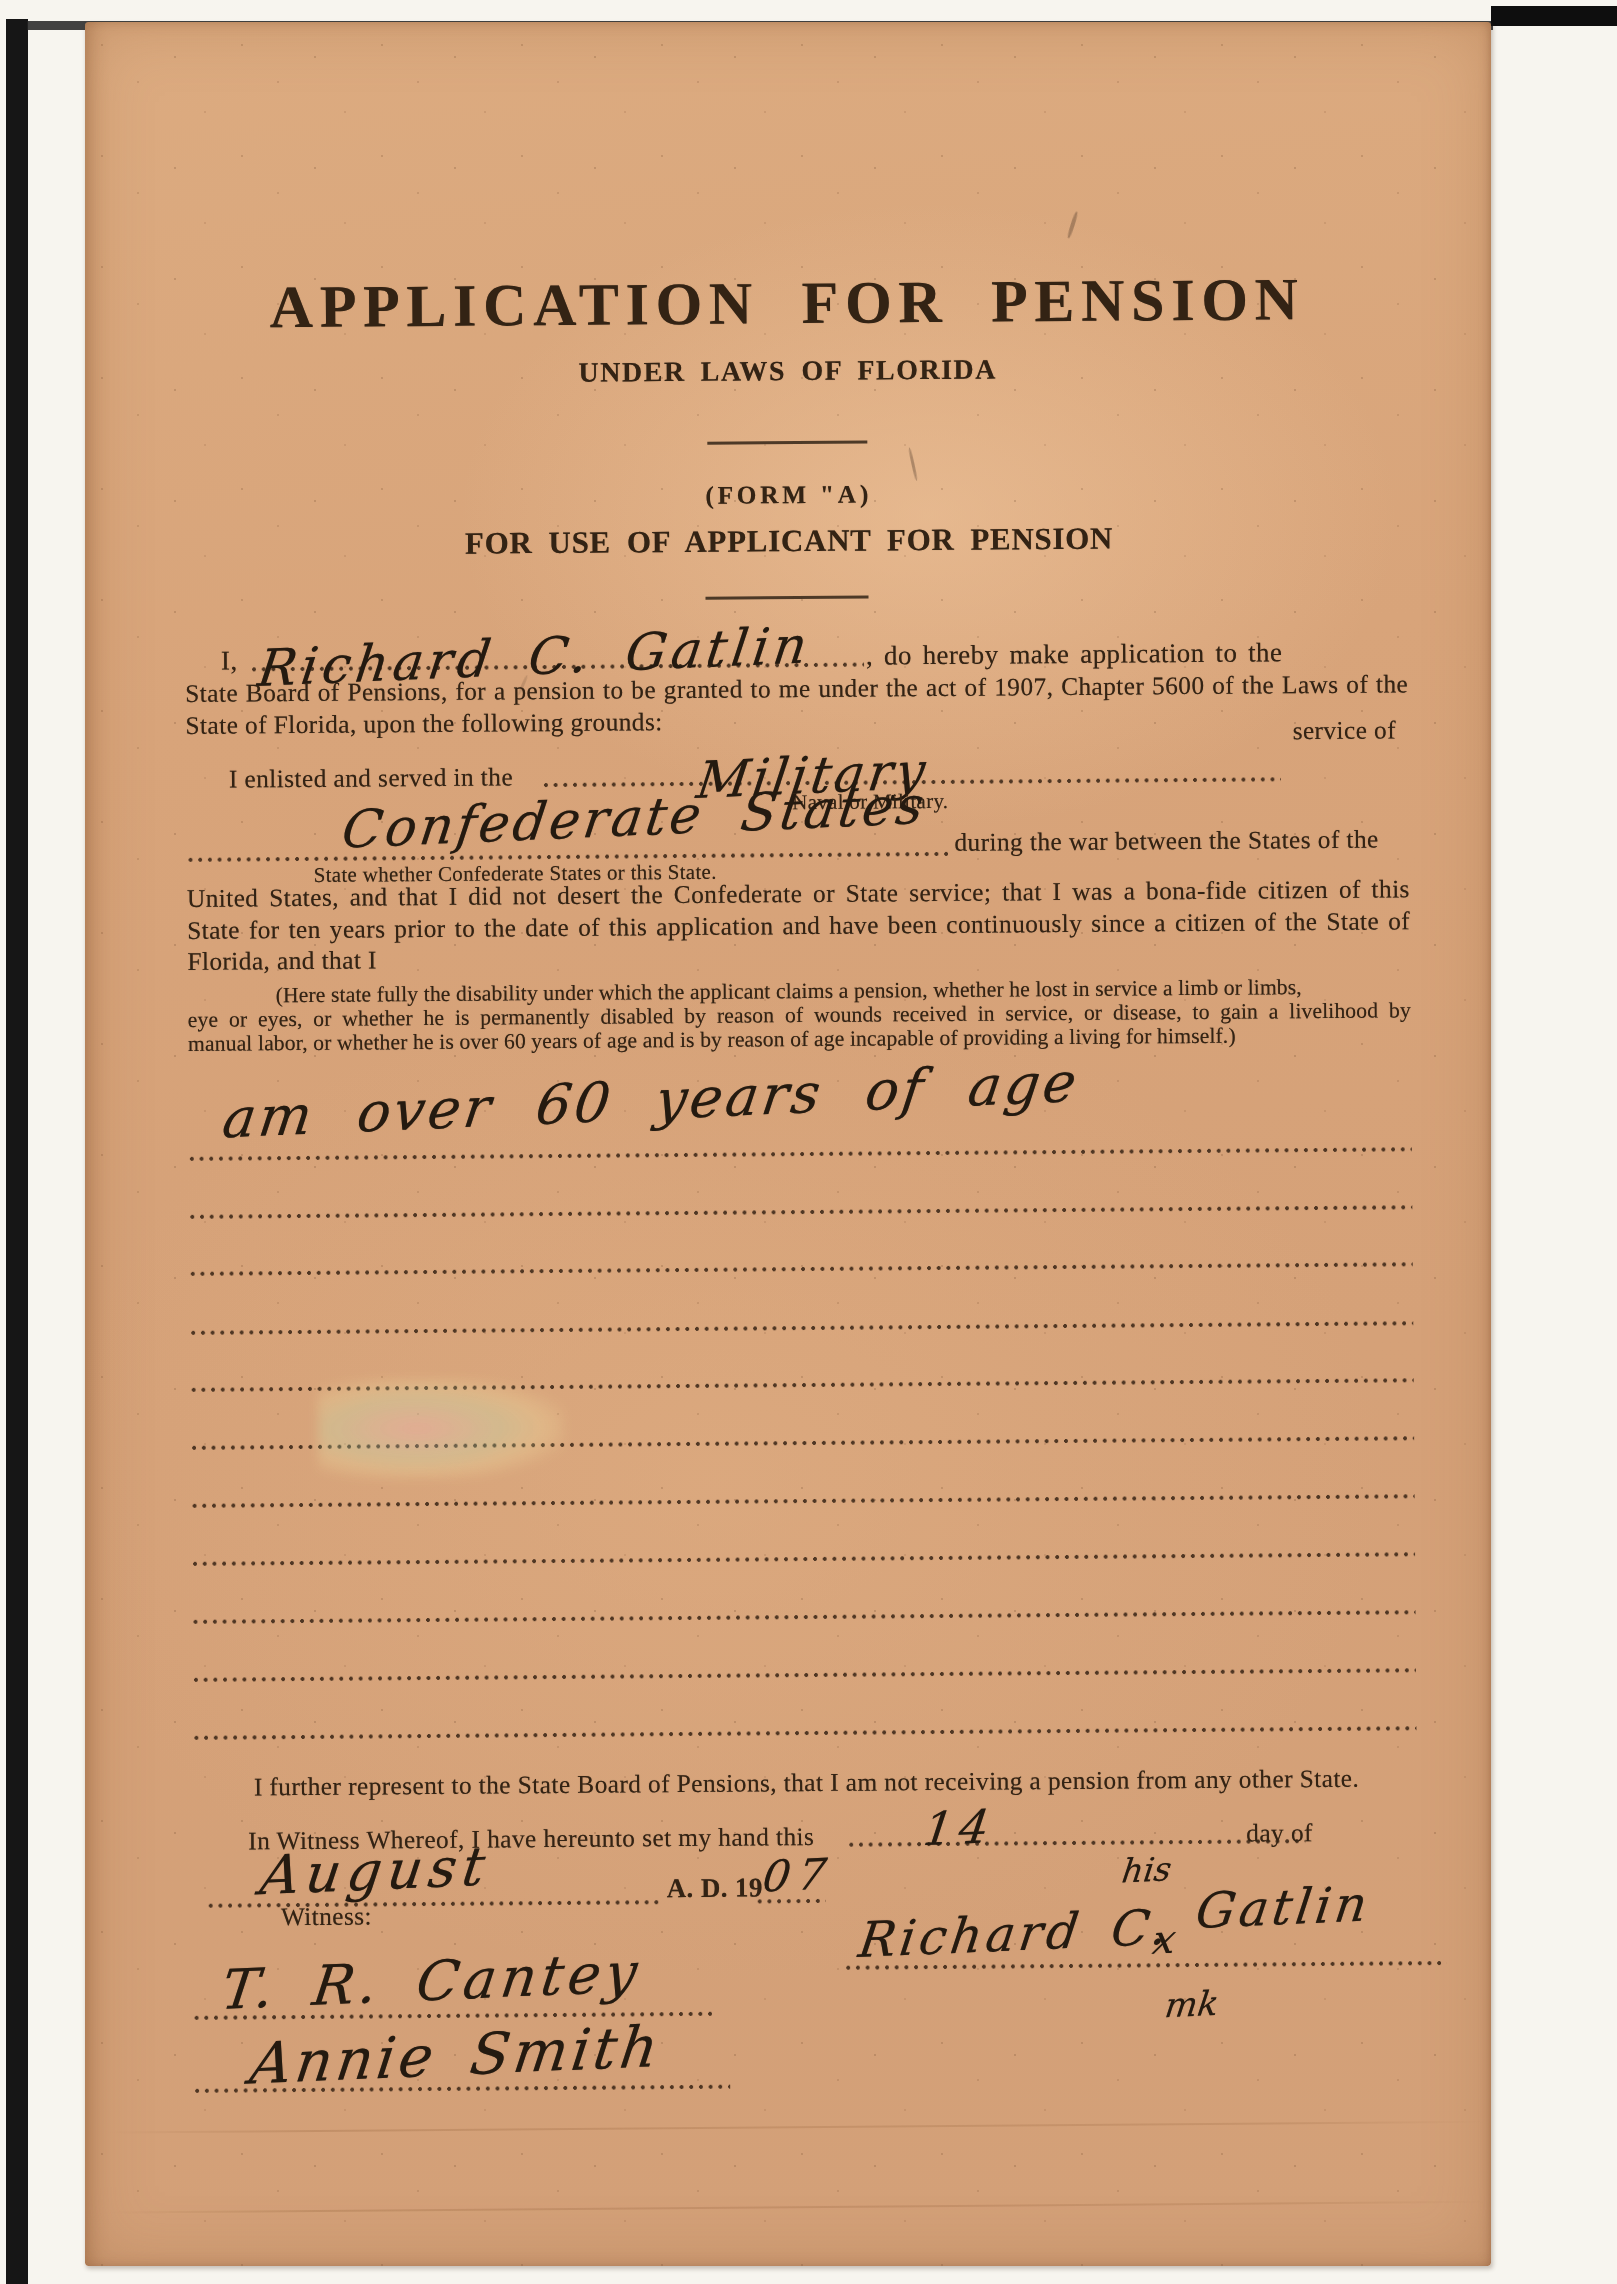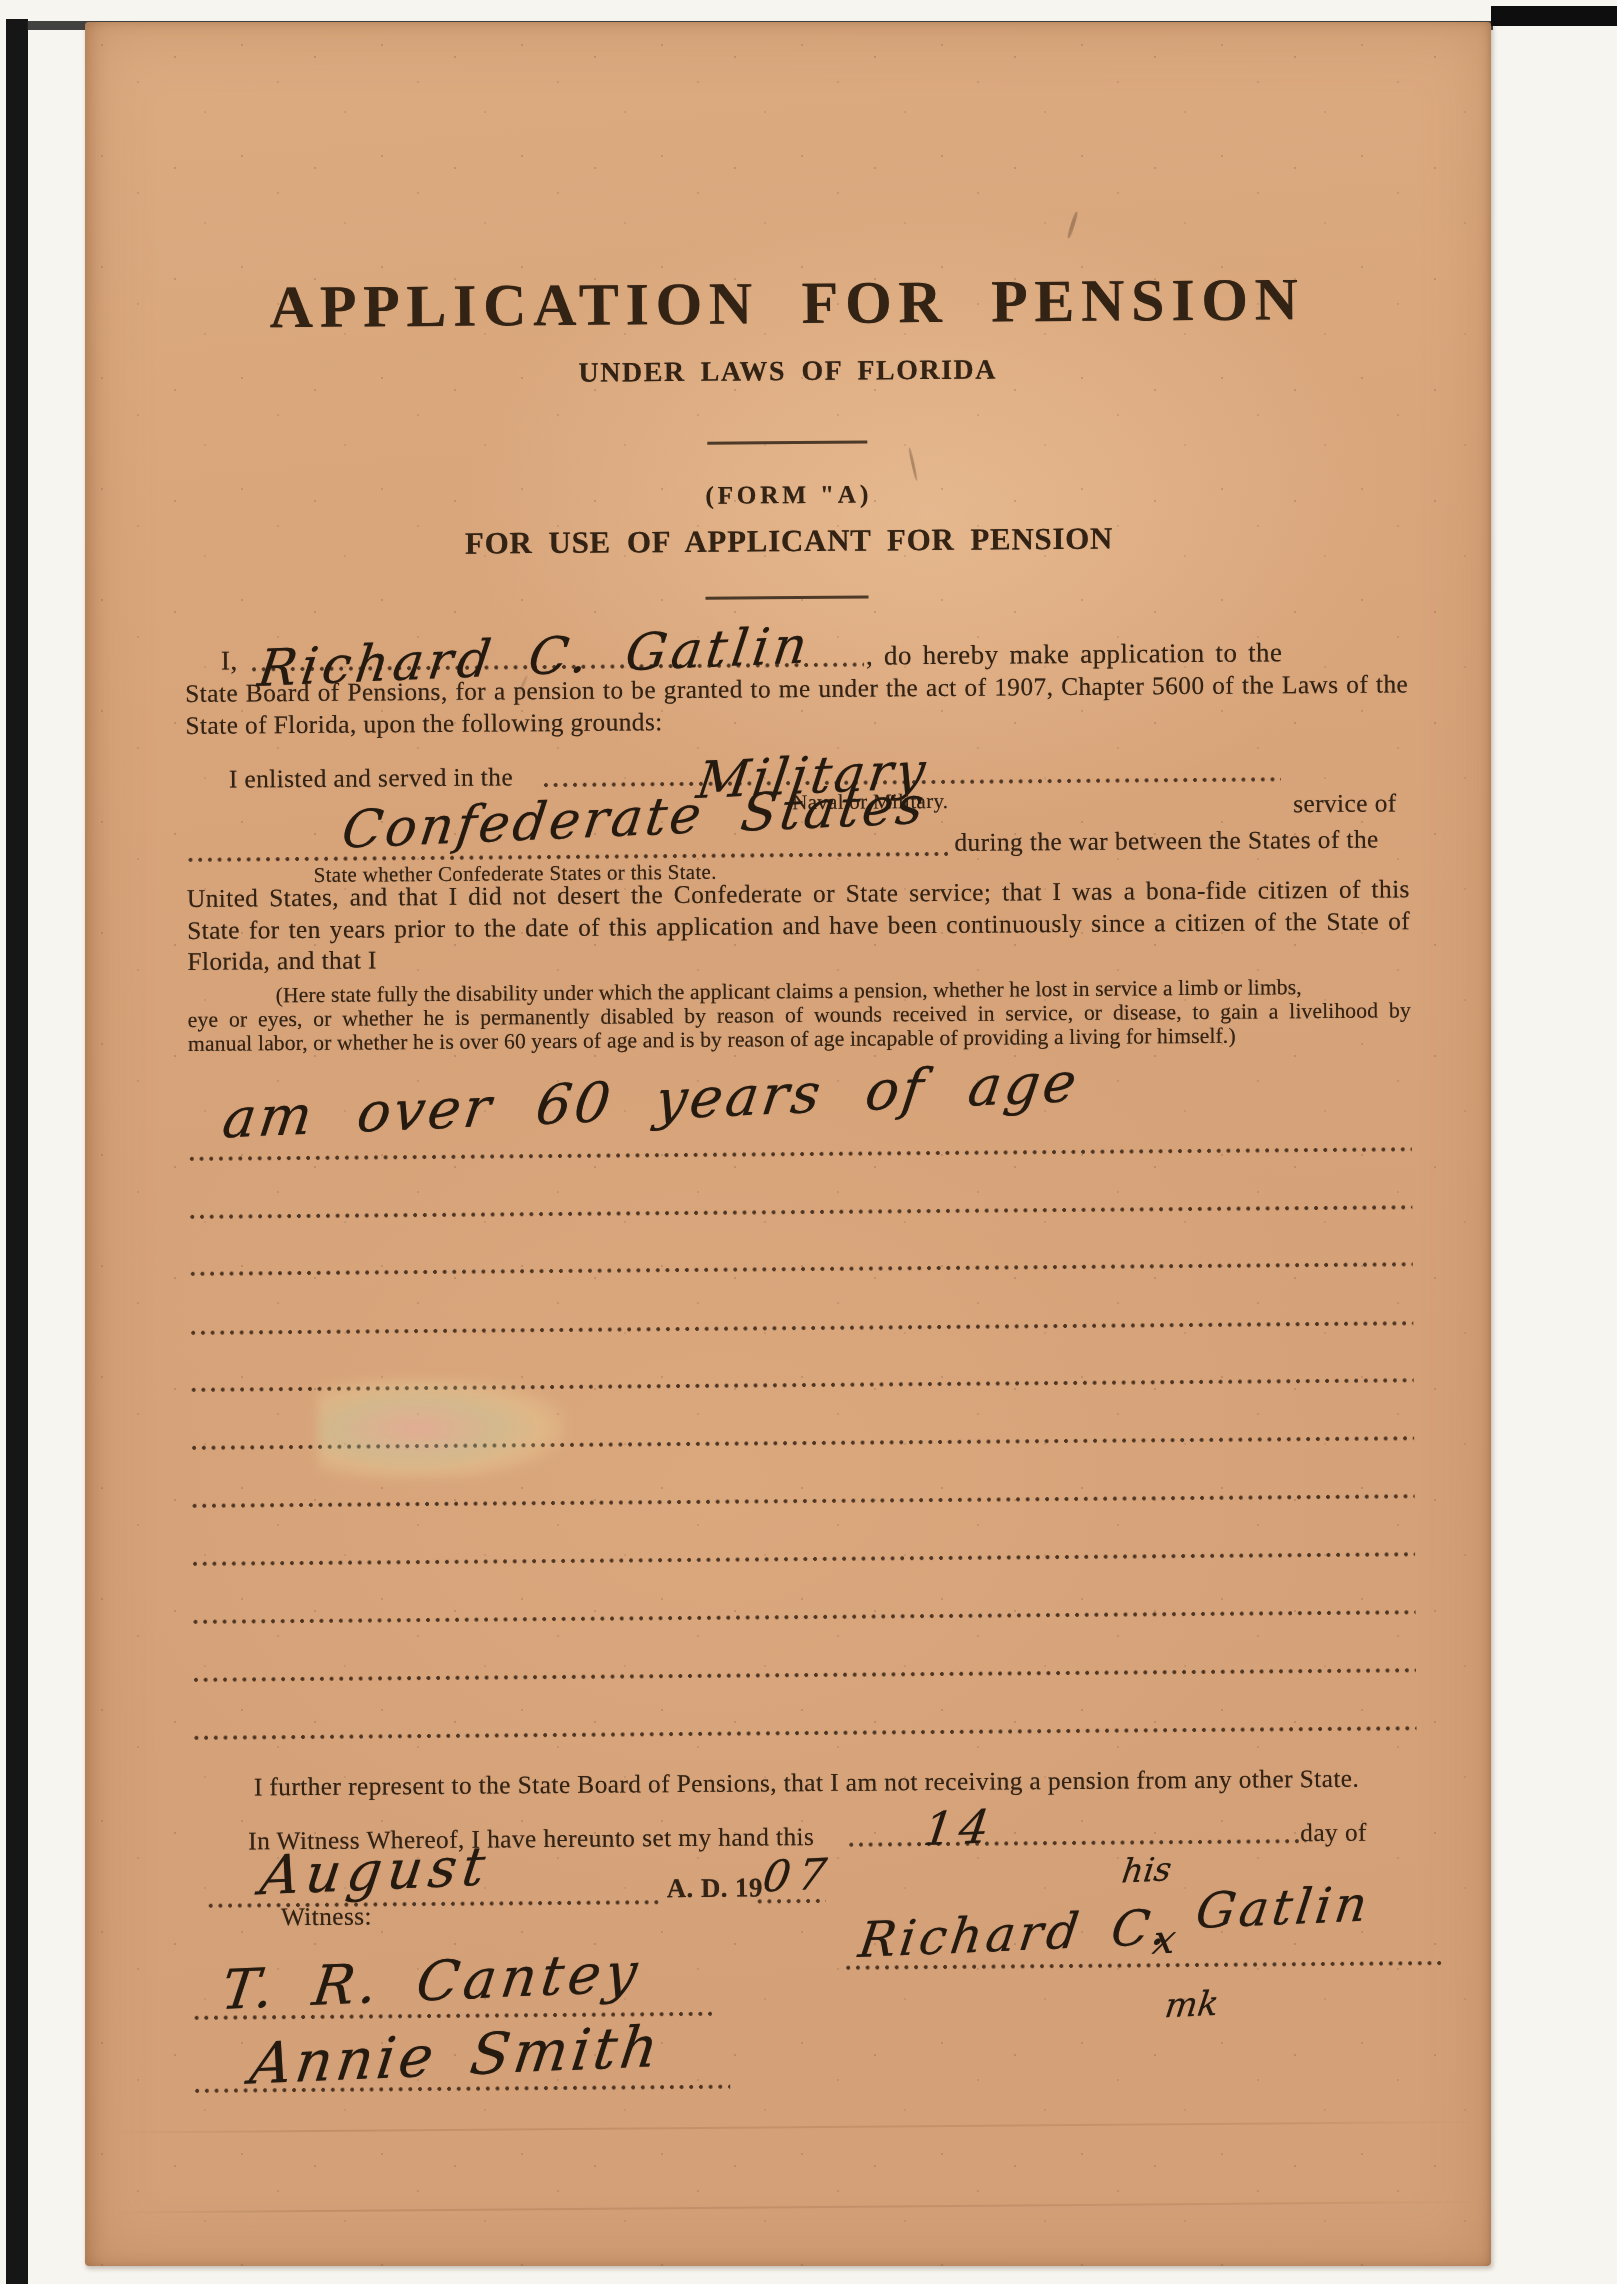--- a/index.html
+++ b/index.html
@@ -73,21 +73,21 @@
     <div class="pt" style="left:223px;top:641px;font-size:27px;">I,</div>
     <div class="dots" style="left:253px;top:662px;width:613px;"></div>
     <div class="hand" style="left:262px;top:625px;font-size:51px;letter-spacing:4.5px;word-spacing:13.4px;">Richard C. Gatlin</div>
     <div class="pt" style="left:868px;top:641px;font-size:27px;word-spacing:3.7px;">, do hereby make application to the</div>
     <div class="pt just" style="left:187px;top:674px;width:1223px;">State Board of Pensions, for a pension to be granted to me under the act of 1907, Chapter 5600 of the Laws of the</div>
     <div class="pt" style="left:187px;top:706px;">State of Florida, upon the following grounds:</div>
 
     <div class="pt" style="left:230px;top:760px;">I enlisted and served in the</div>
     <div class="dots" style="left:544px;top:780px;width:738px;"></div>
     <div class="hand" style="left:699px;top:746px;font-size:51px;letter-spacing:3px;">Military</div>
-    <div class="pt" style="left:1294px;top:793px;">service of</div>
+    <div class="pt" style="left:1294px;top:720px;">service of</div>
     <div class="pt cap" style="left:793px;top:790px;">Naval or Military.</div>
 
     <div class="hand" style="left:345px;top:786px;font-size:52px;letter-spacing:3px;word-spacing:18px;">Confederate States</div>
     <div class="dots" style="left:188px;top:852px;width:764px;"></div>
     <div class="pt" style="left:955px;top:829px;">during the war between the States of the</div>
     <div class="pt cap" style="left:314px;top:859px;">State whether Confederate States or this State.</div>
 
     <div class="pt just" style="left:187px;top:879px;width:1223px;">United States, and that I did not desert the Confederate or State service; that I was a bona-fide citizen of this</div>
     <div class="pt just" style="left:187px;top:911px;width:1223px;">State for ten years prior to the date of this application and have been continuously since a citizen of the State of</div>
     <div class="pt" style="left:187px;top:942px;">Florida, and that I</div>
@@ -107,21 +107,21 @@
     <div class="dots" style="left:187px;top:1556px;width:1223px;"></div>
     <div class="dots" style="left:187px;top:1614px;width:1223px;"></div>
     <div class="dots" style="left:187px;top:1672px;width:1223px;"></div>
     <div class="dots" style="left:187px;top:1730px;width:1223px;"></div>
 
     <div class="pt" style="left:247px;top:1768px;">I further represent to the State Board of Pensions, that I am not receiving a pension from any other State.</div>
 
     <div class="pt" style="left:241px;top:1822px;">In Witness Whereof, I have hereunto set my hand this</div>
     <div class="dots" style="left:841px;top:1842px;width:457px;"></div>
     <div class="hand" style="left:917px;top:1802px;font-size:46px;letter-spacing:6px;">14</div>
-    <div class="pt" style="left:1293px;top:1822px;text-align:right;">day of</div>
+    <div class="pt" style="left:1239px;top:1822px;text-align:right;">day of</div>
 
     <div class="dots" style="left:200px;top:1898px;width:454px;"></div>
     <div class="hand" style="left:254px;top:1836px;font-size:54px;letter-spacing:6px;">August</div>
     <div class="pt ptb" style="left:659px;top:1872px;font-size:27px;text-align:center;">A. D. 19</div>
     <div class="dots" style="left:749px;top:1898px;width:69px;"></div>
     <div class="hand" style="left:756px;top:1850px;font-size:43px;letter-spacing:7.5px;">07</div>
 
     <div class="pt" style="left:273px;top:1898px;">Witness:</div>
 
     <div class="hand" style="left:852px;top:1907px;font-size:49px;letter-spacing:3.7px;word-spacing:10.5px;">Richard C.</div>

